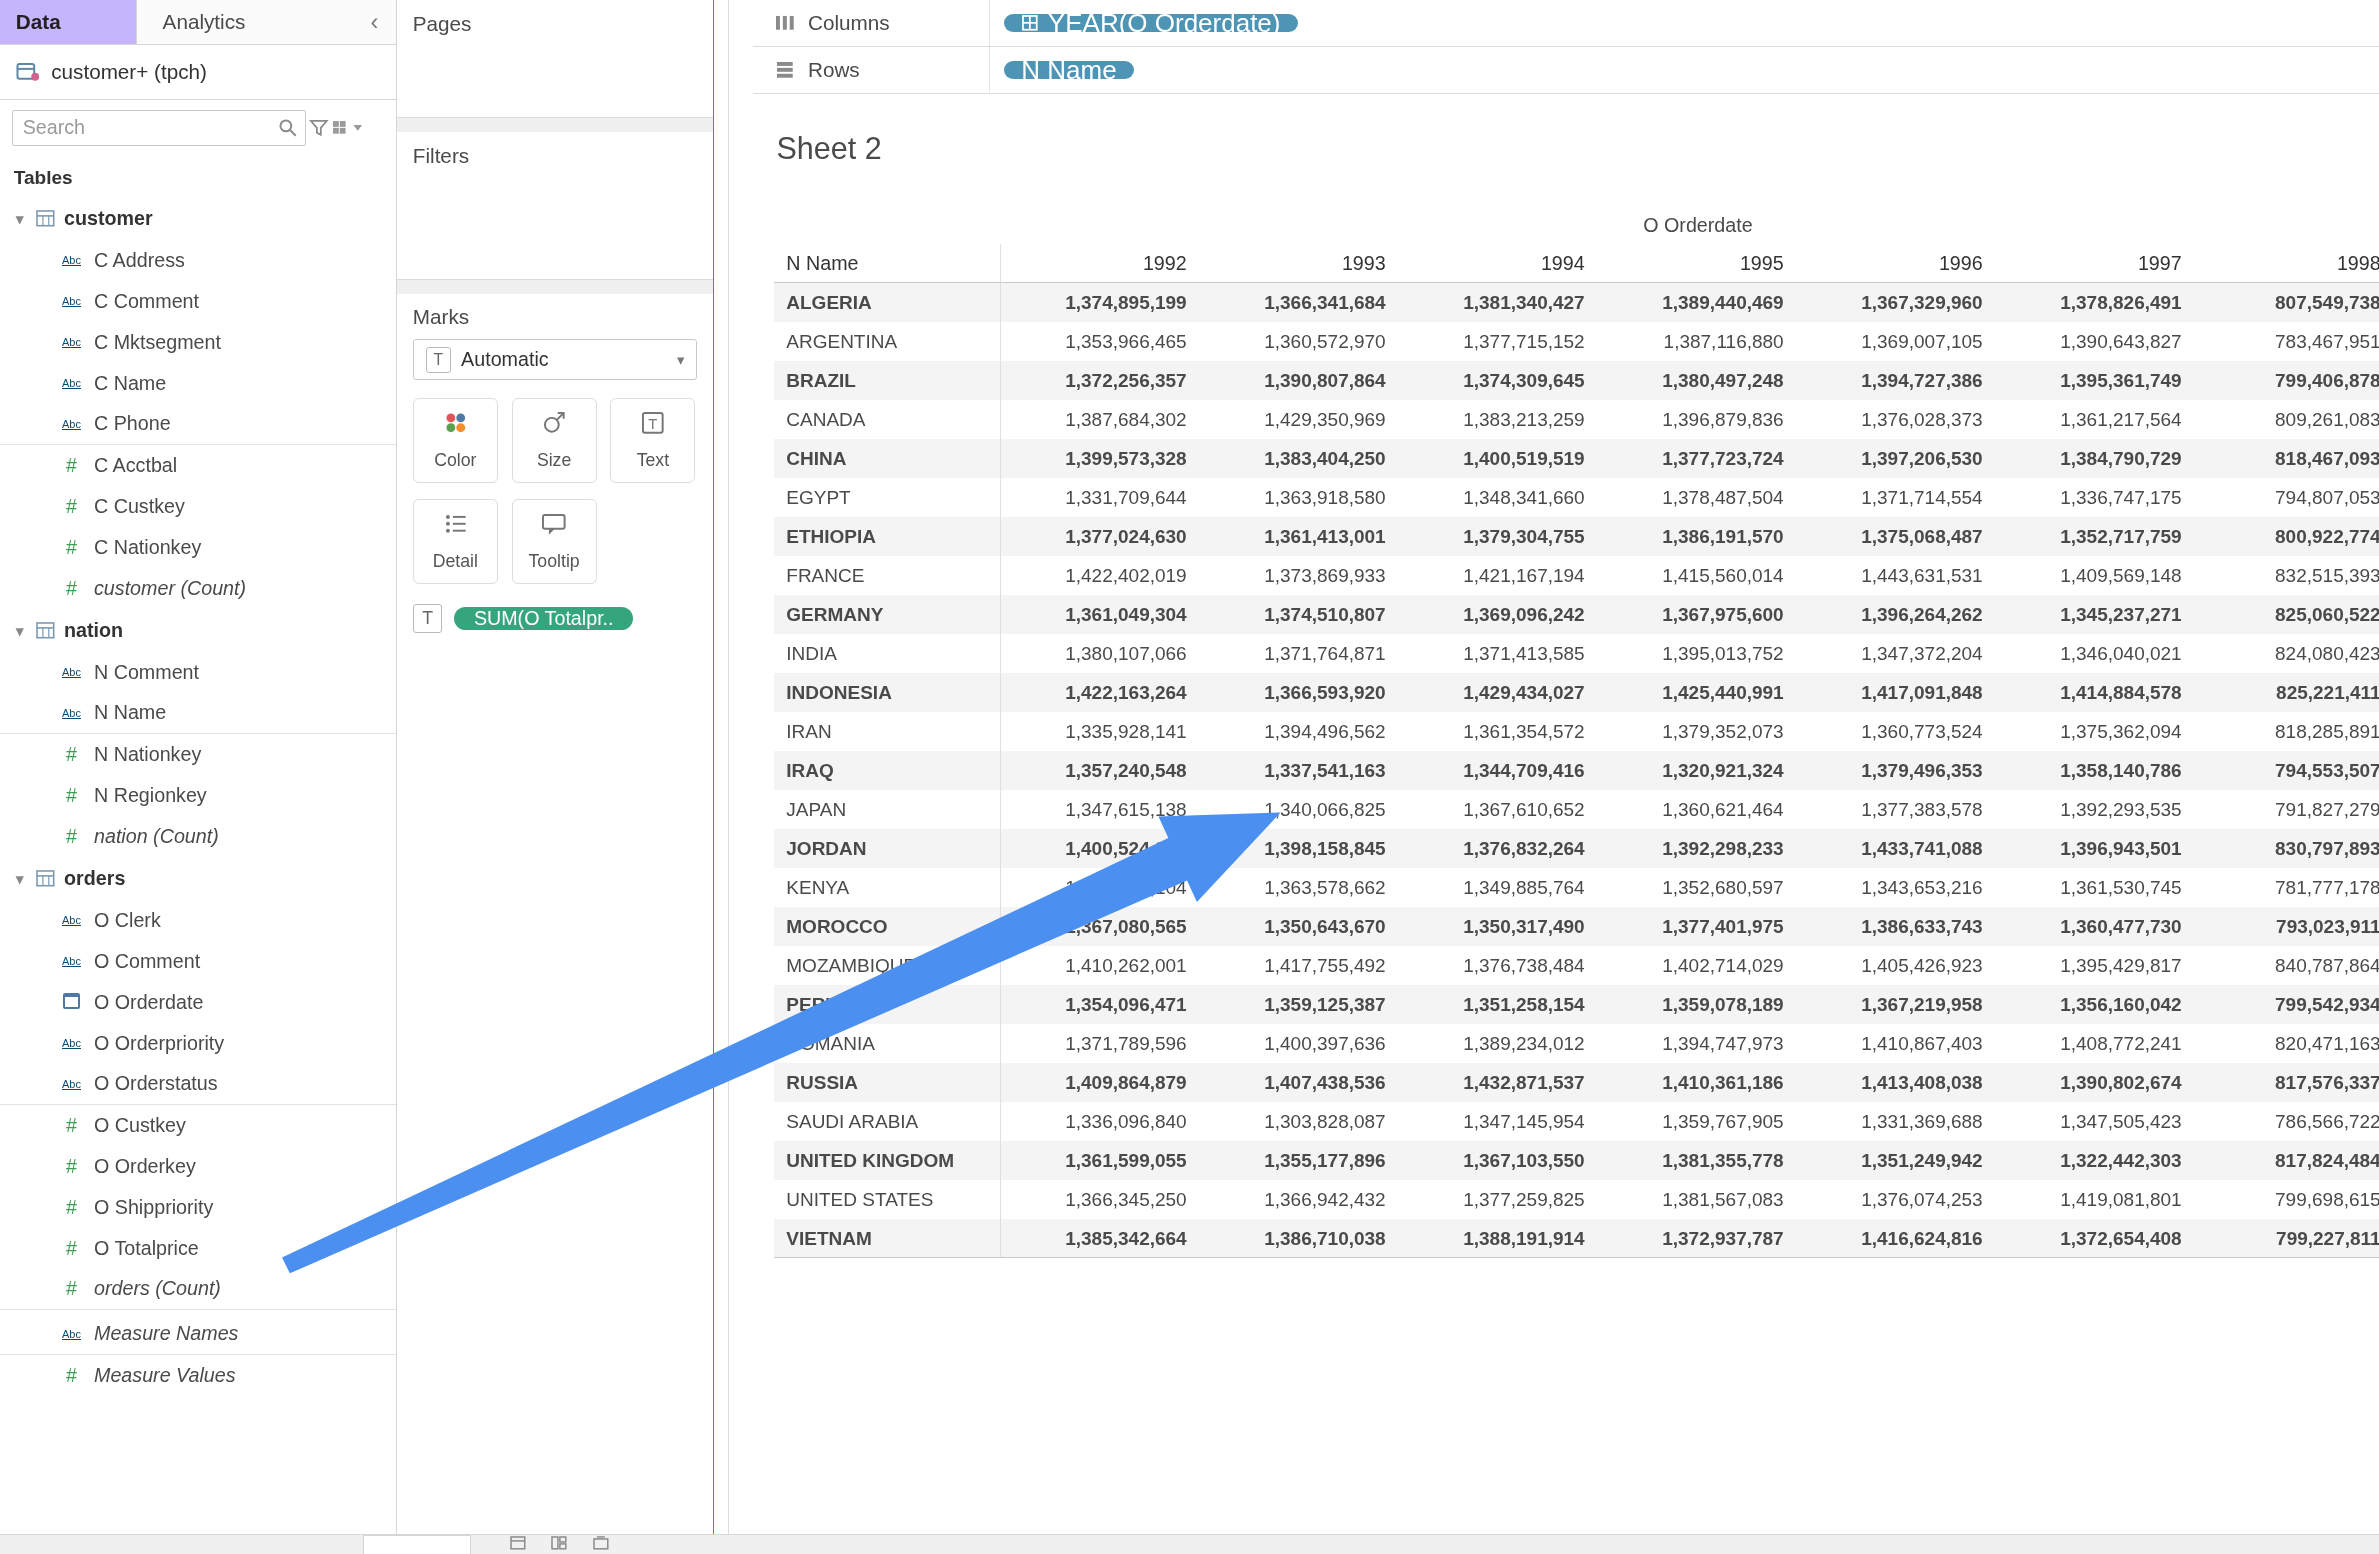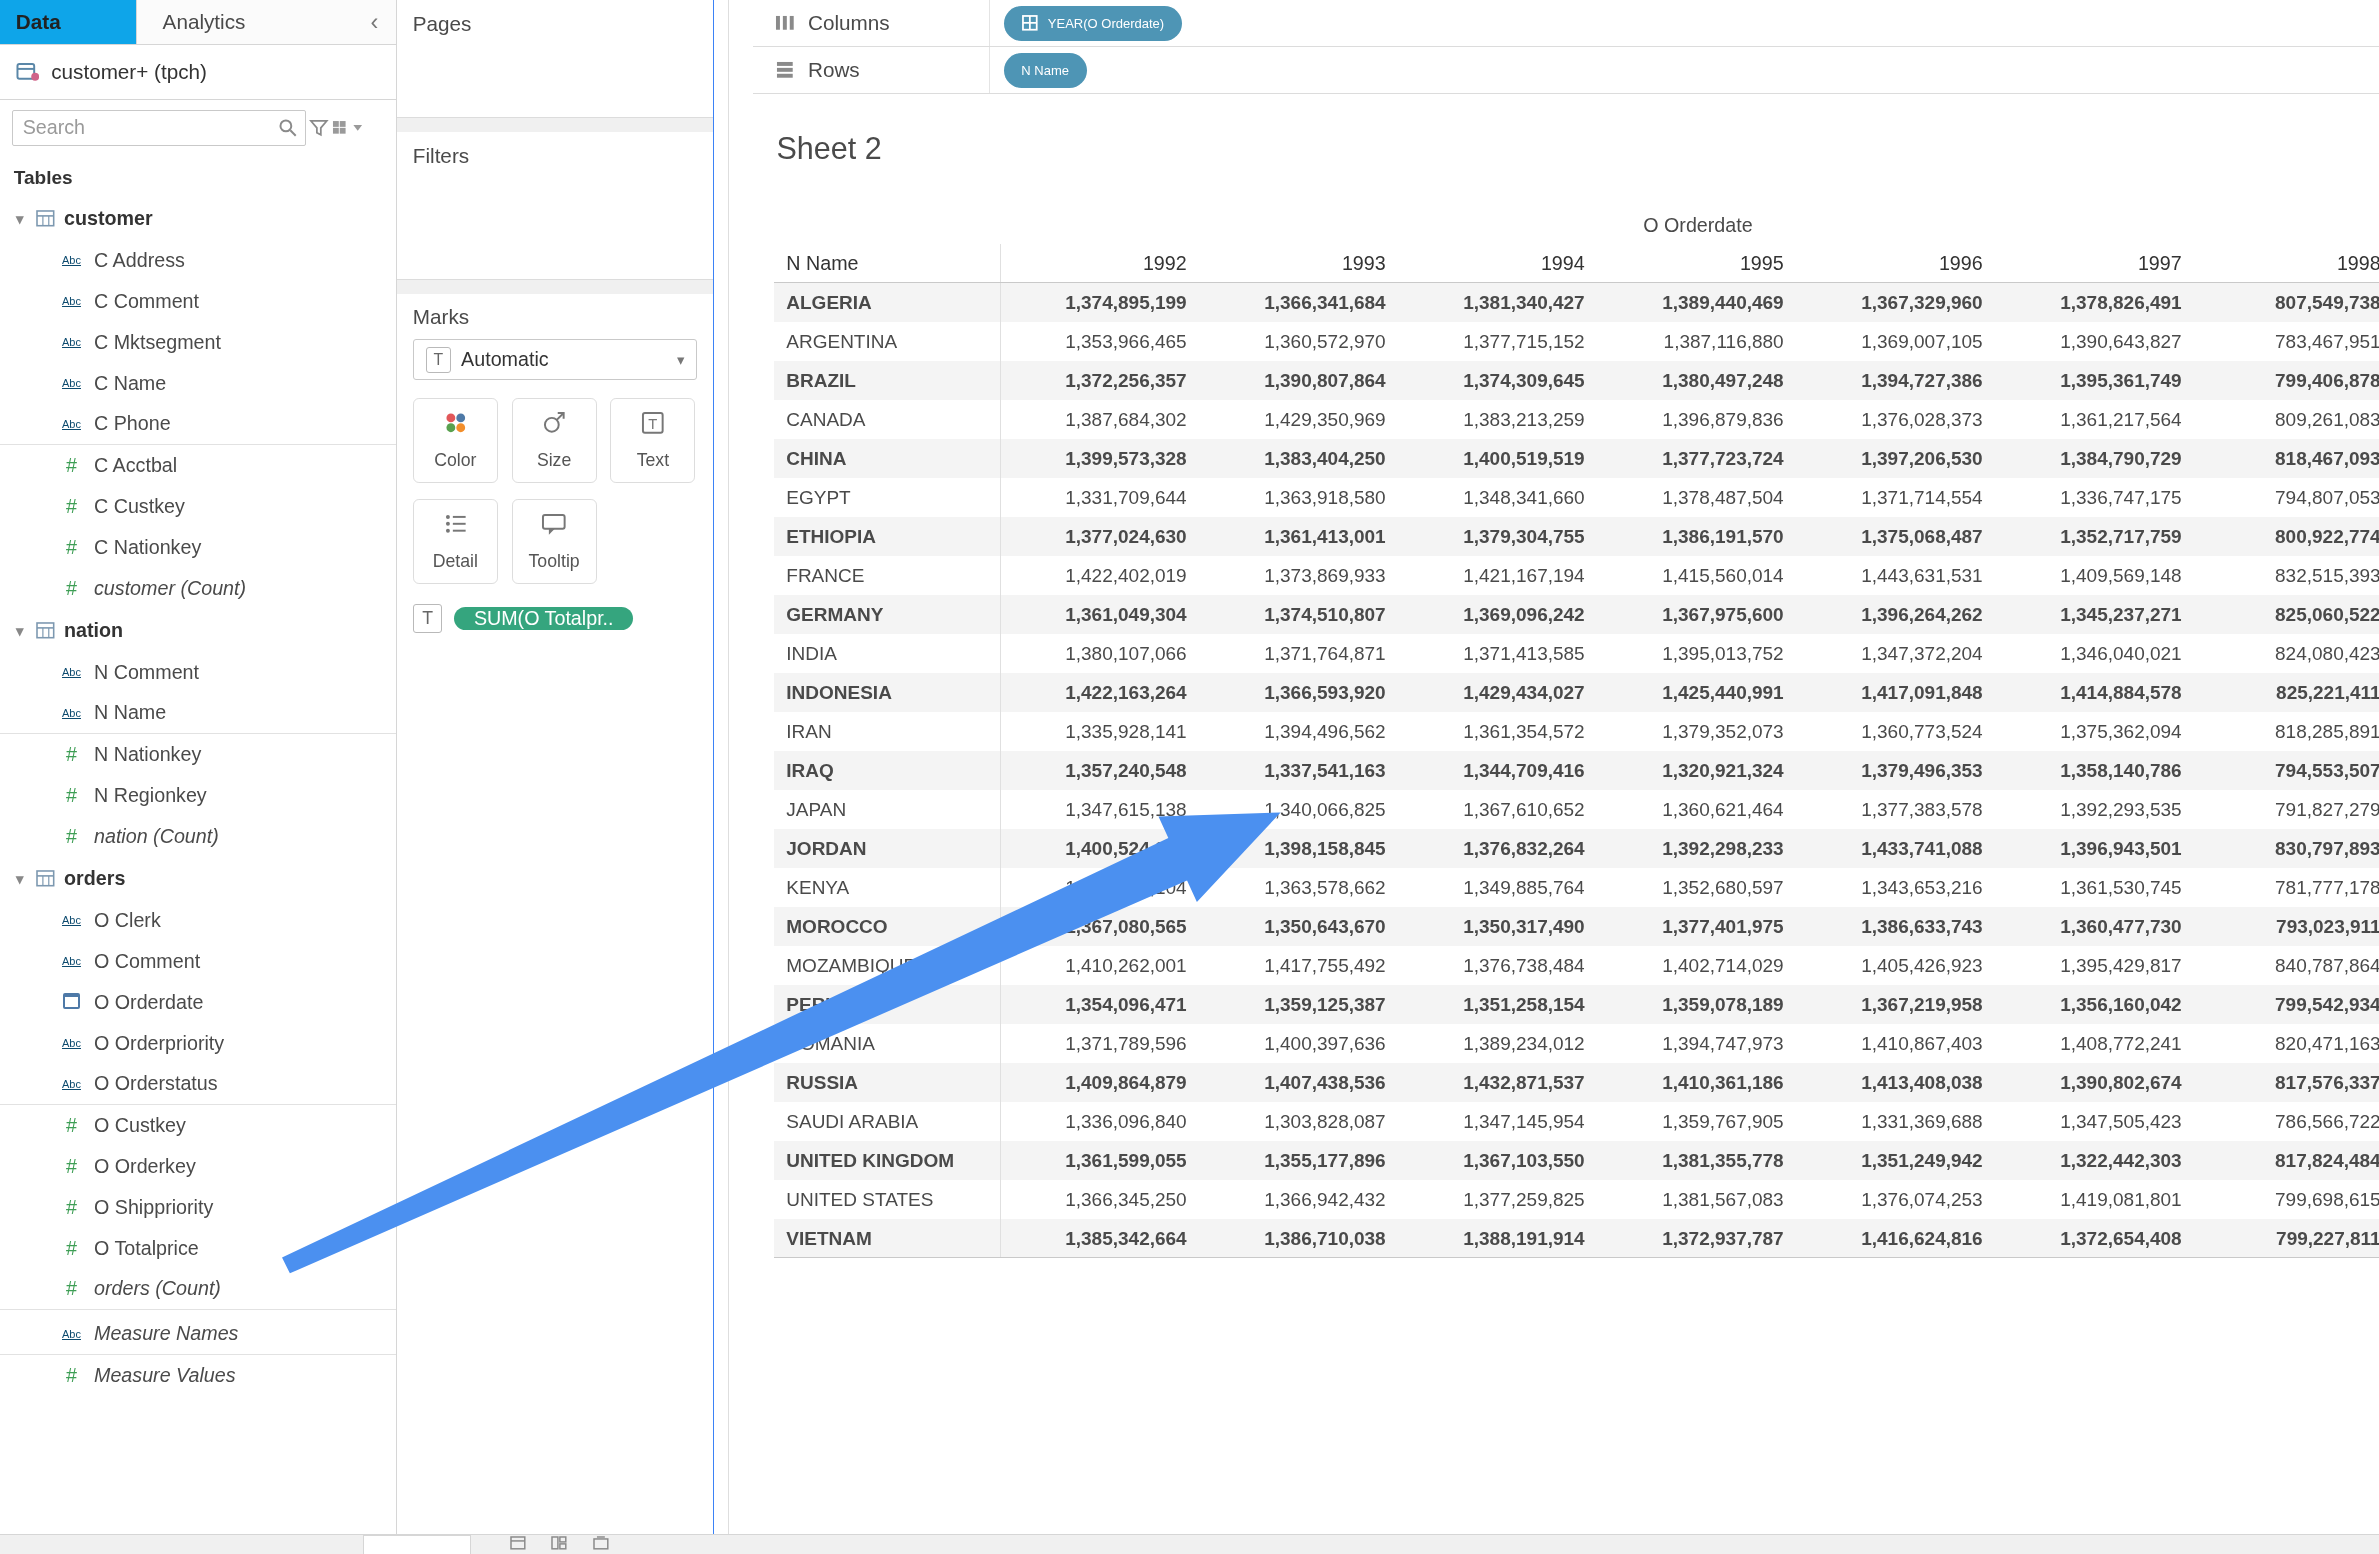--- a/index.html
+++ b/index.html
@@ -7,21 +7,21 @@
   body {
     width:2380px; height:1554px; position:relative;
     font-family:"Liberation Sans", sans-serif;
     color:#4a4a4a; background:#fff;
   }
   .app { display:flex; width:2380px; height:1535px; }
 
   
   .sidebar { width:397px; flex:0 0 397px; border-right:1px solid #d6d6d6; background:#fff; display:flex; flex-direction:column; }
   .sidebar-tabs { height:45px; display:flex; align-items:stretch; border-bottom:1px solid #d6d6d6; flex:0 0 45px; }
-  .tab-data { width:136px; display:flex; align-items:center; padding-left:15.8px; font-weight:bold; font-size:20.7px; color:#222; background:#0ea5e9; }
+  .tab-data { width:136px; display:flex; align-items:center; padding-left:15.8px; font-weight:bold; font-size:20.7px; color:#222; background:#c4b5fd; }
   .tab-analytics { flex:1; display:flex; align-items:center; padding-left:25.6px; font-size:20.7px; color:#4a4a4a; border-left:1px solid #d6d6d6; background:#fbfbfb; }
   .collapse-btn { width:43px; display:flex; align-items:center; justify-content:center; color:#777; font-size:23.6px; background:#fbfbfb; }
   .datasource-row { height:55px; flex:0 0 55px; border-bottom:1px solid #d6d6d6; display:flex; align-items:center; gap:11.8px; padding-left:15.8px; font-size:20.7px; color:#333; }
   .search-row { height:55px; flex:0 0 55px; display:flex; align-items:center; gap:2px; padding:0 9.9px 0 11.8px; }
   .search-box { flex:0 0 234px; height:36px; border:1px solid #c9c9c9; border-radius:2px; display:flex; align-items:center; padding:0 7.9px; background:#fff; }
   .search-box input { border:none; outline:none; flex:1; font-size:19.7px; color:#555; font-family:"Liberation Sans",sans-serif; min-width:0; }
   .search-box input::placeholder { color:#9a9a9a; }
   .icon-btn { display:flex; align-items:center; justify-content:center; }
   .tables-label { font-weight:bold; font-size:19px; color:#333; padding:11.8px 0 7.9px 13.8px; }
   .tree { flex:1; overflow:hidden; }
@@ -52,21 +52,21 @@
   .mbtn { width:85px; height:85px; border:1px solid #ddd; border-radius:5.9px; display:flex; flex-direction:column; align-items:center; justify-content:center; gap:8.9px; font-size:17.7px; color:#555; background:#fff; }
   .marks-pill-row { display:flex; align-items:center; gap:11.8px; padding:19.7px 15.8px; }
   .t-box { width:29.6px; height:29.6px; border:1px solid #b9b9b9; border-radius:3px; display:flex; align-items:center; justify-content:center; font-size:17.7px; color:#666; flex:0 0 29.6px; }
   .green-pill { height:23px; border-radius:17.7px; background:#35A57E; color:#fff; font-size:19.7px; display:flex; align-items:center; padding:0 19.7px; white-space:nowrap; }
 
   
   .right { flex:1; display:flex; flex-direction:column; background:#fff; padding-left:13.8px; }
   .right-inner { border-left:1px solid #dedede; flex:1; display:flex; flex-direction:column;padding-left:24px; }
   .shelf-row { height:47px; flex:0 0 47px; border-bottom:1px solid #dcdcdc; display:flex; align-items:center; background:#fff; }
   .shelf-left { flex:0 0 237px; width:237px; height:100%; display:flex; align-items:center; gap:11.8px; padding-left:21.7px; font-size:20.7px; color:#4a4a4a; border-right:1px solid #e4e4e4; }
-  .pill { height:35px; border-radius:17.7px; background:#4E95B5; color:#fff; font-size:13px; display:flex; align-items:center; gap:8.9px; padding:0 17.7px; margin-left:13.8px; white-space:nowrap; }
+  .pill { height:18px; border-radius:17.7px; background:#4E95B5; color:#fff; font-size:26px; display:flex; align-items:center; gap:8.9px; padding:0 17.7px; margin-left:13.8px; white-space:nowrap; }
   .sheet { flex:1; background:#fff; padding:17.7px 0 0 21.7px; position:relative; }
   .sheet-title { font-size:30.5px; font-weight:400; color:#4a4a4a; margin:19.7px 0 0 2px; }
   .tbl { margin-top:41px; }
   .spanner-row { display:flex; height:37px; line-height:37px; font-size:19.7px; color:#4a4a4a; }
   .spanner-name { width:227px; flex:0 0 227px; }
   .spanner-span { width:1393px; flex:0 0 1393px; text-align:center; }
   .header-row { display:flex; height:39px; line-height:39px; font-size:19.7px; color:#333; border-bottom:1px solid #c9c9c9; }
   .th-name { width:227px; flex:0 0 227px; padding-left:11.8px; border-right:1px solid #e0e0e0; }
   .th-year { width:199px; flex:0 0 199px; text-align:right; padding-right:13.8px; }
   .trow { display:flex; height:39px; line-height:39px; font-size:19px; color:#4a4a4a; }

